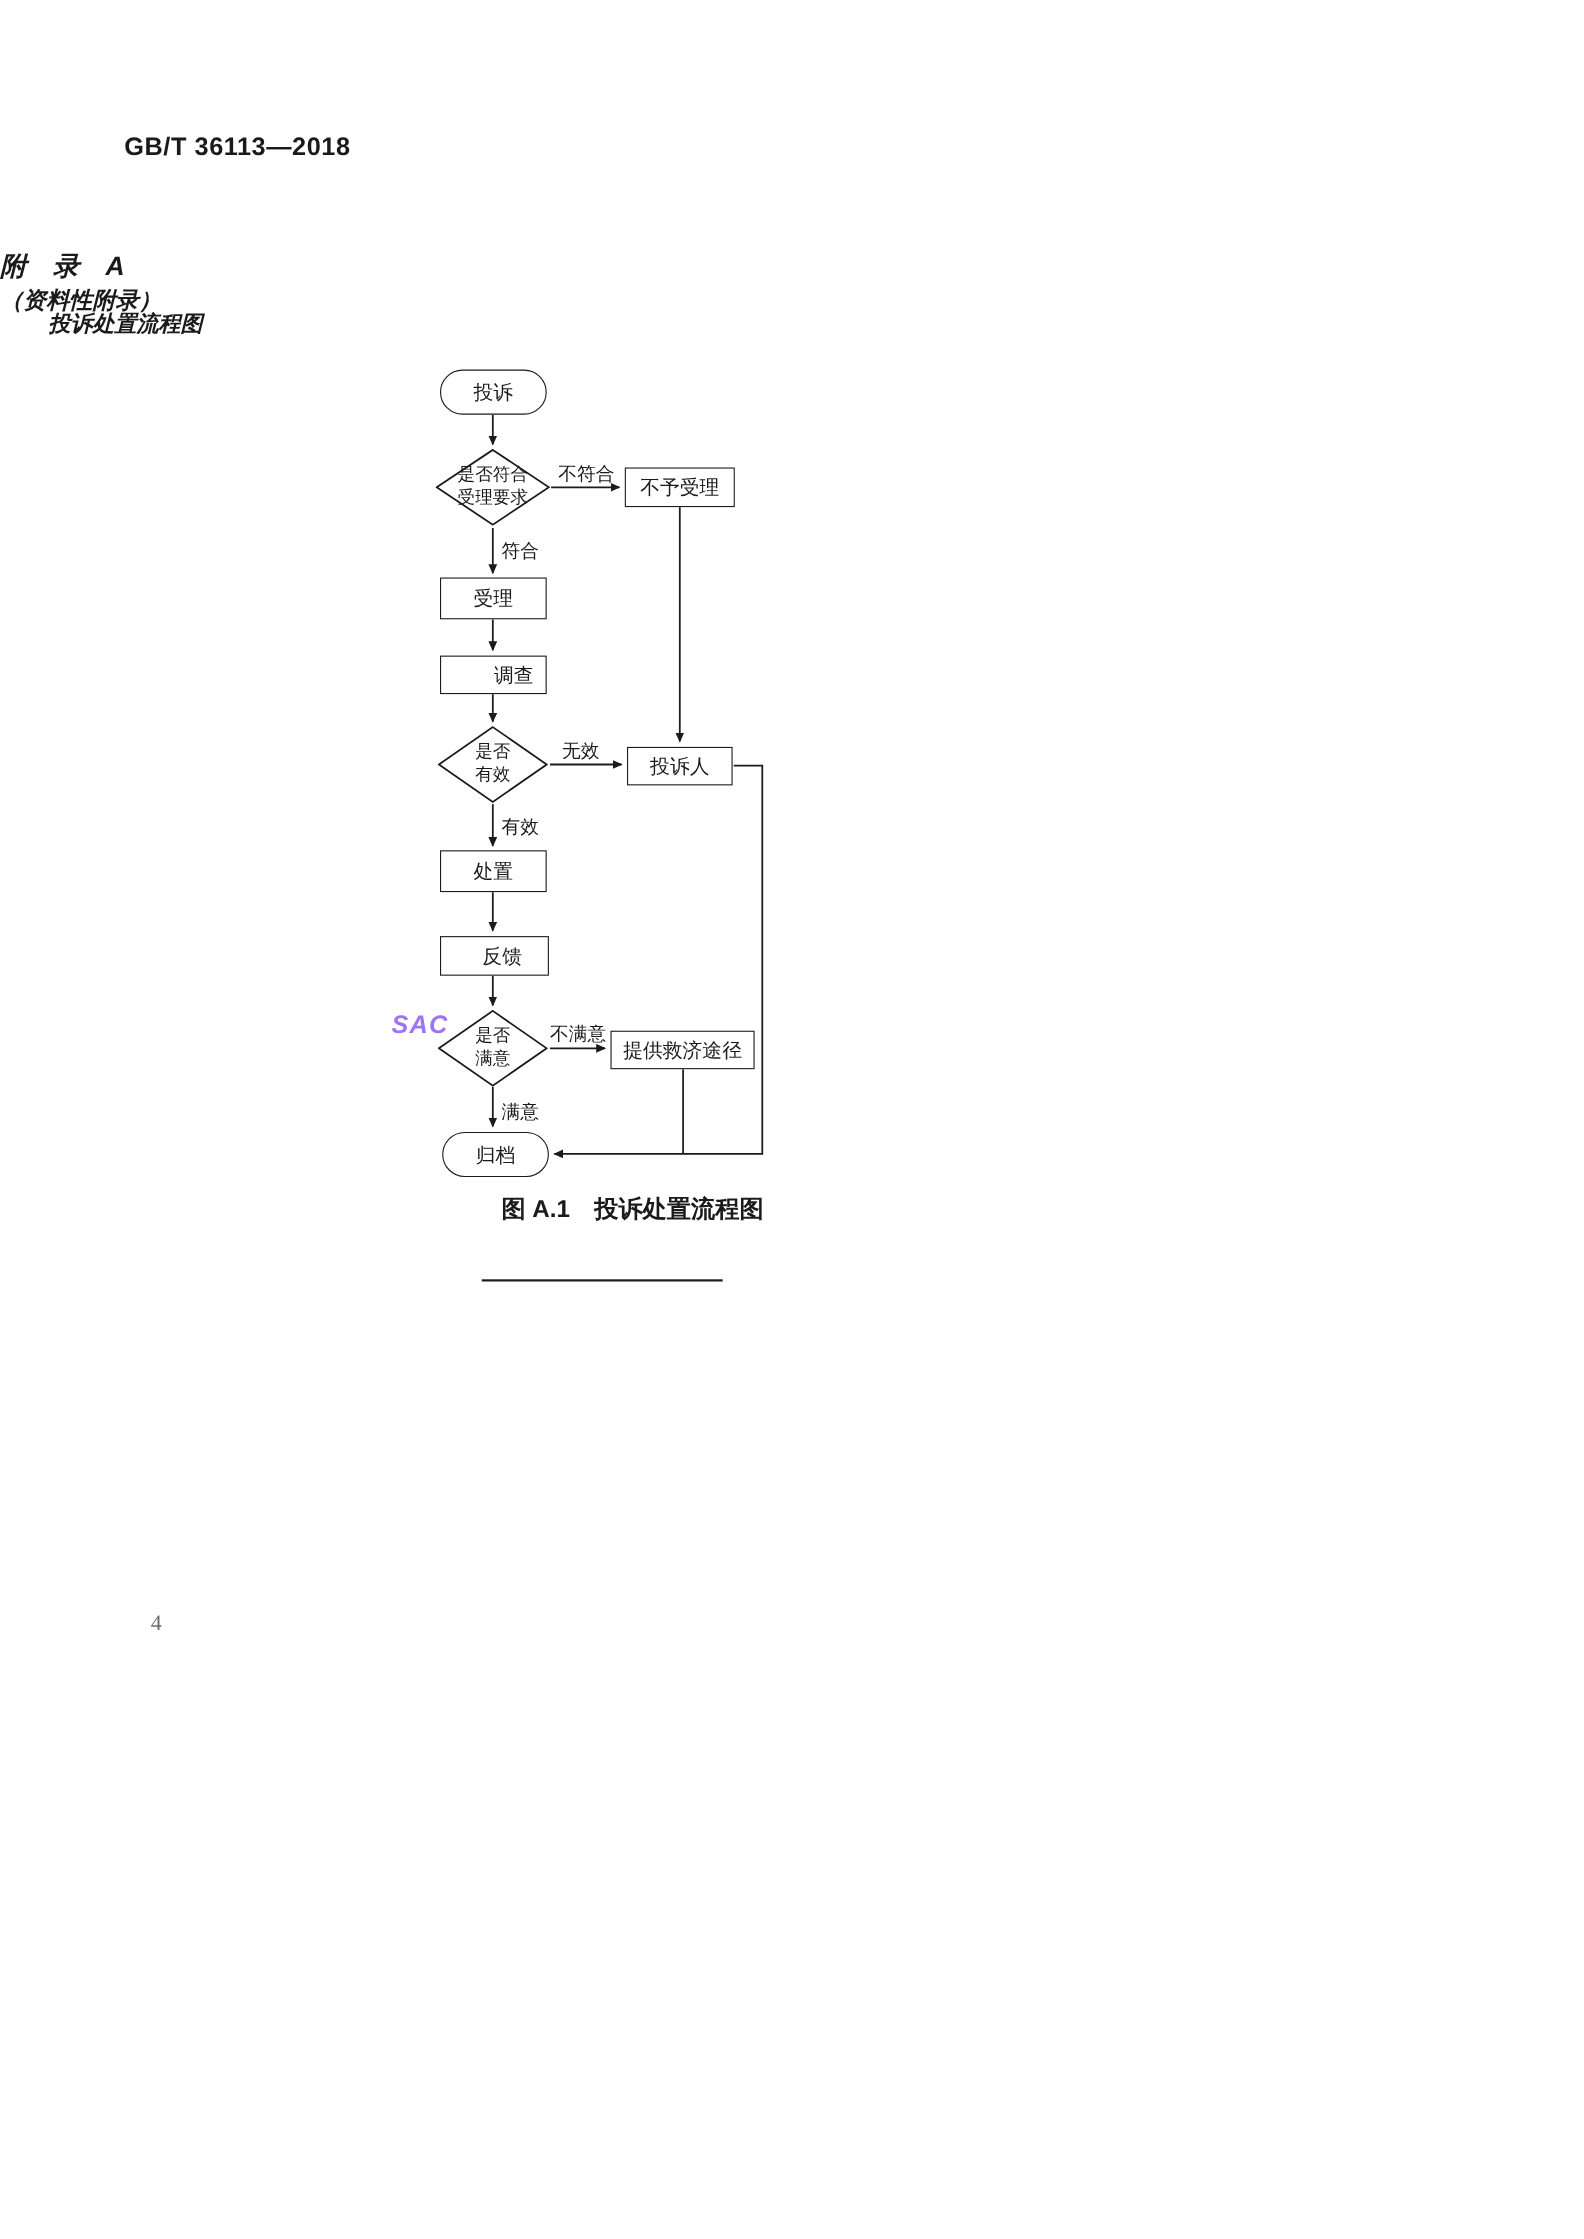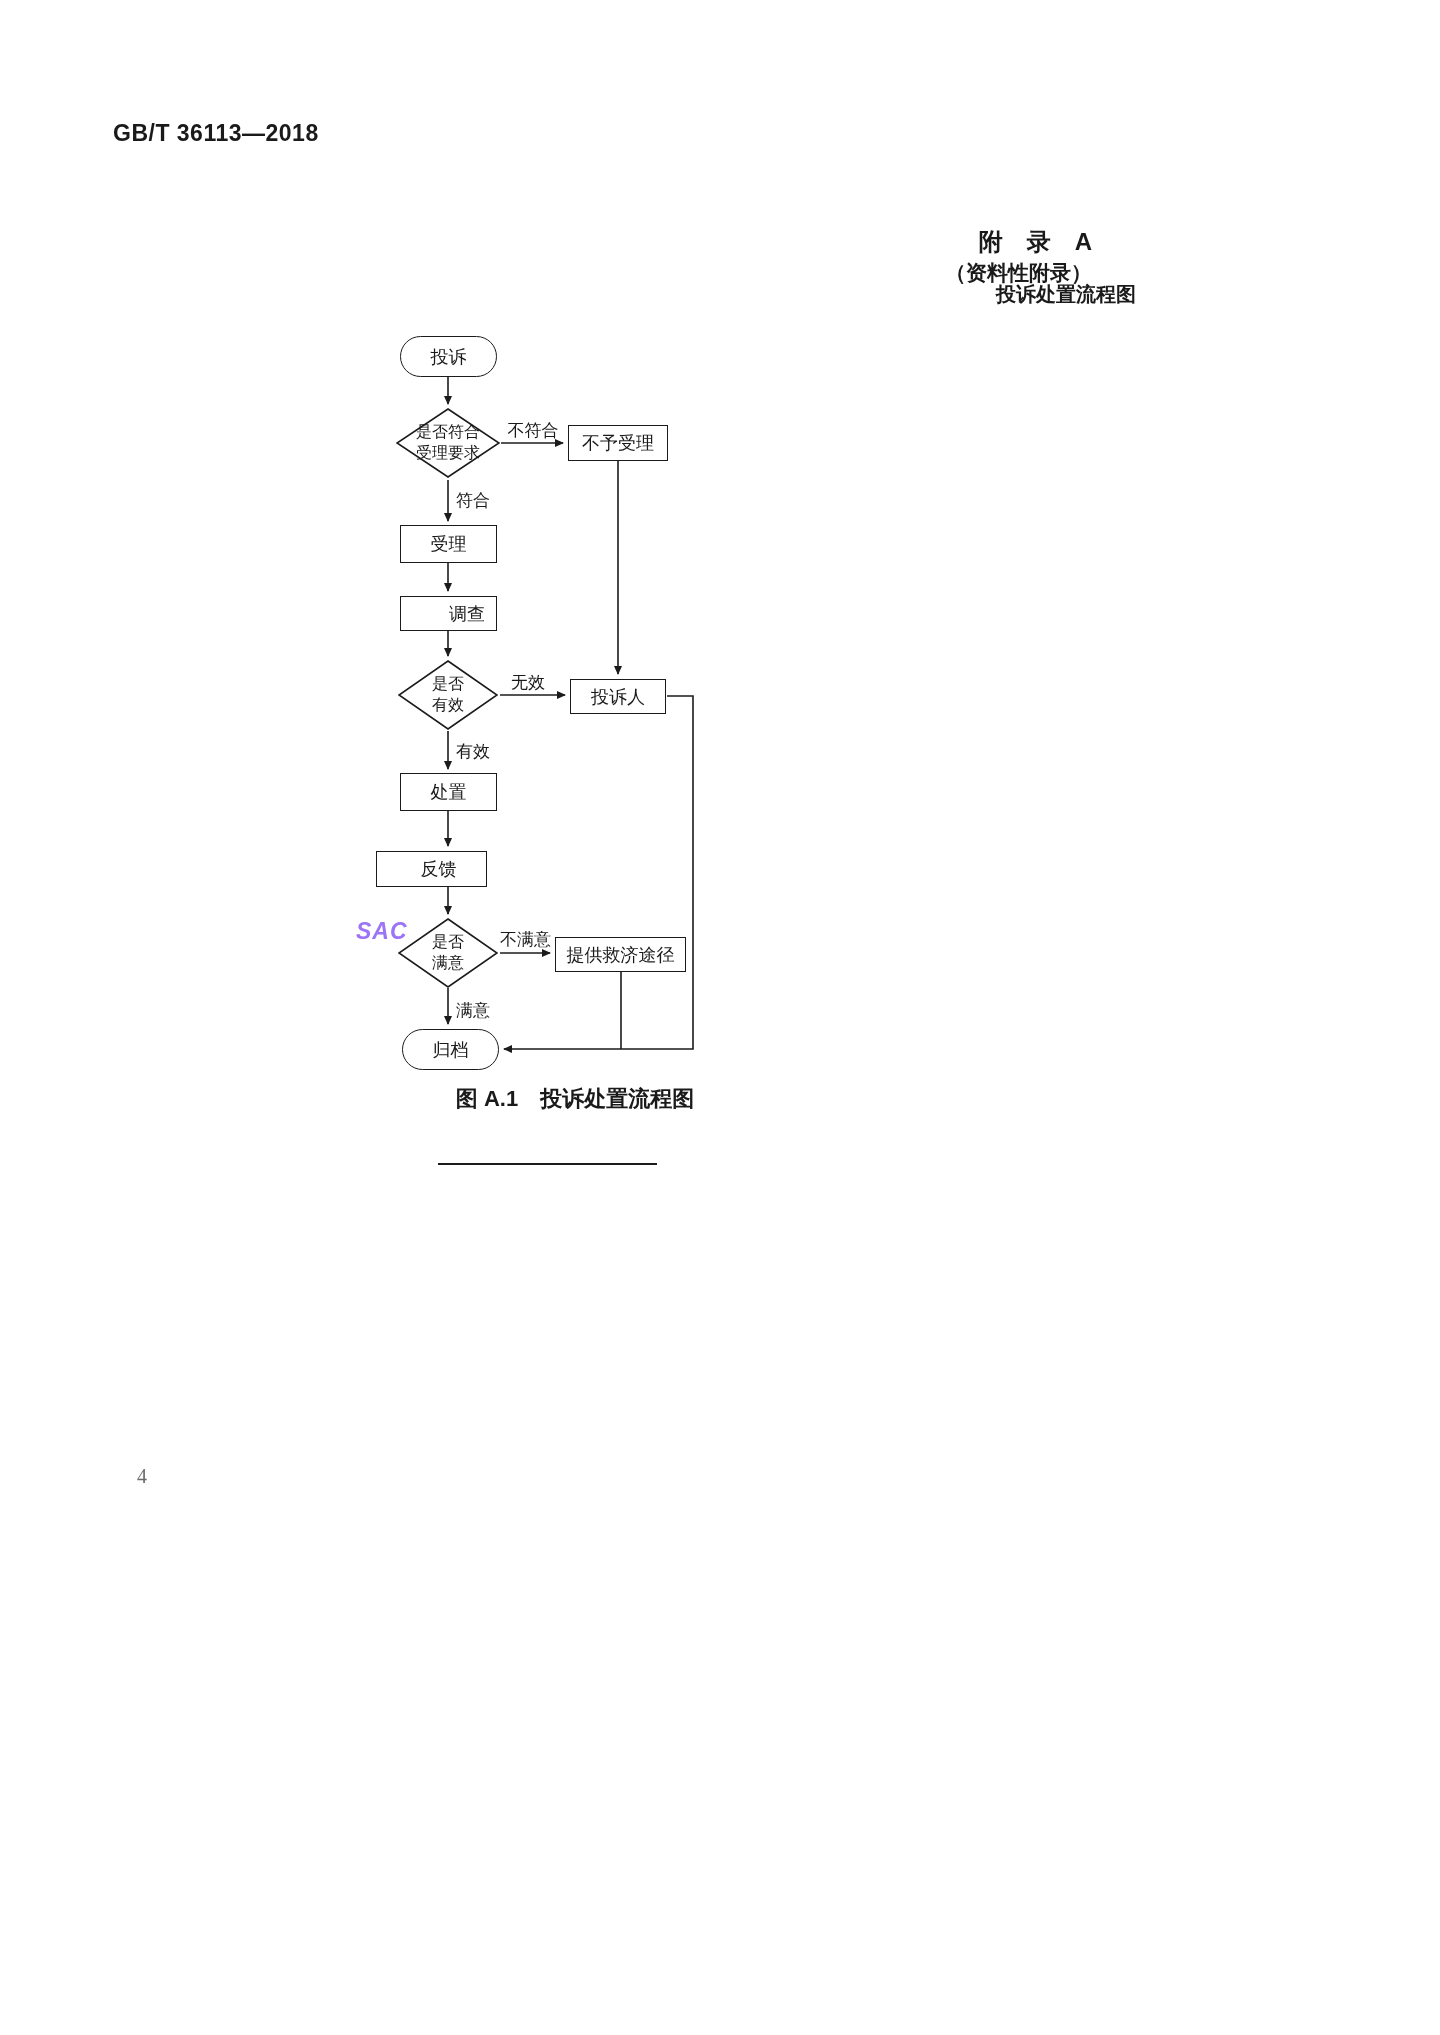--- a/index.html
+++ b/index.html
@@ -11,21 +11,21 @@
     font-family:"Liberation Sans", sans-serif;
     color:#1a1a1a;
     overflow:hidden;
   }
   .std-header {
     position:absolute; left:113px; top:120px;
     font-size:23px; font-weight:700; letter-spacing:0.5px;
   }
   .center-line {
     position:absolute; left:0; width:1092px;
-    text-align:right; white-space:pre-wrap;
+    text-align:left; white-space:pre-wrap;font-style:italic;
   }
   .h-appendix   { top:226px; font-size:24px; font-weight:700; }
   .h-type       { top:259px; font-size:21px; font-weight:700; }
   .h-charttitle { top:281px; font-size:20px; font-weight:700;padding-left:44px; }
 
   .node {
     position:absolute; box-sizing:border-box;
     display:flex; align-items:center; justify-content:center;
     background:#ffffff; border:1.6px solid #1b1b1b;
     font-size:18px; z-index:2; text-align:left;
@@ -126,21 +126,21 @@
       <polygon points="50,1 99,35 50,69 1,35" fill="#ffffff" stroke="#1b1b1b" stroke-width="1.6"></polygon>
     </svg>
     <div class="dlabel">是否
 有效</div>
   </div>
 
   <div class="node" style="left:570px; top:679px; width:96px; height:35px;">投诉人</div>
 
   <div class="node" style="left:400px; top:773px; width:97px; height:38px;">处置</div>
 
-  <div class="node" style="left:376px; top:851px; width:111px; height:36px;padding-left:14px;">反馈</div>
+  <div class="node" style="left:400px; top:851px; width:99px; height:36px;padding-left:14px;">反馈</div>
 
   <div class="diamond" style="left:398px; top:918px; width:100px; height:70px;">
     <svg width="100" height="70" viewBox="0 0 100 70">
       <polygon points="50,1 99,35 50,69 1,35" fill="#ffffff" stroke="#1b1b1b" stroke-width="1.6"></polygon>
     </svg>
     <div class="dlabel">是否
 满意</div>
   </div>
 
   <div class="node" style="left:555px; top:937px; width:131px; height:35px;">提供救济途径</div>

